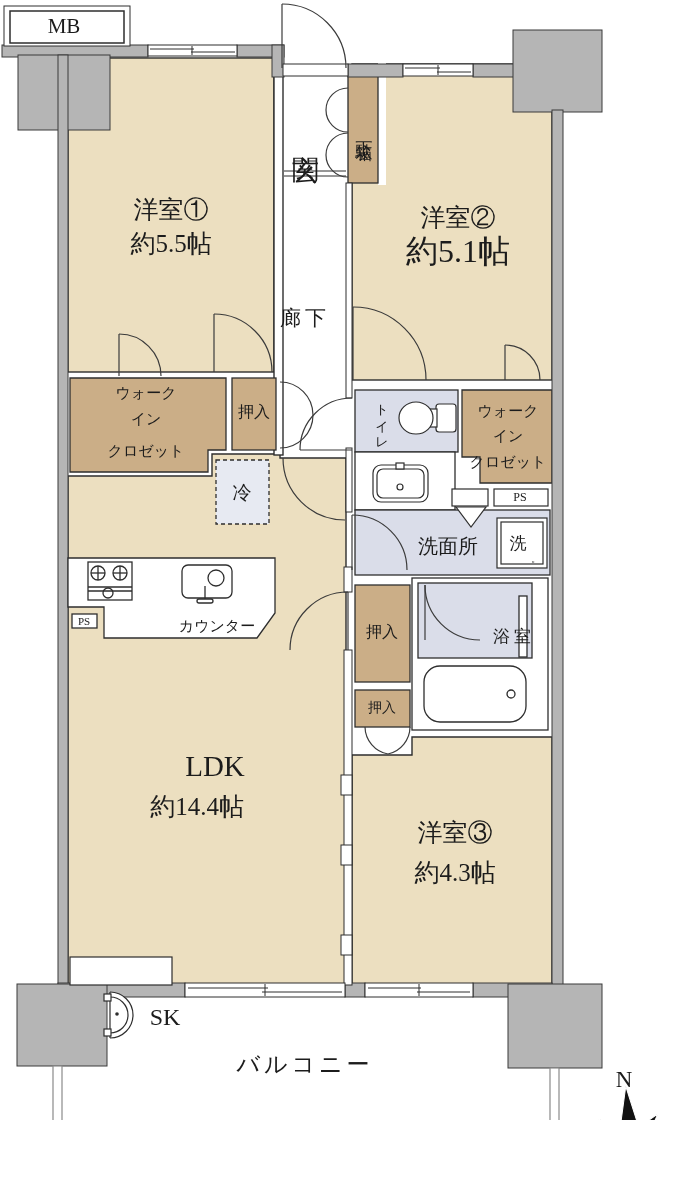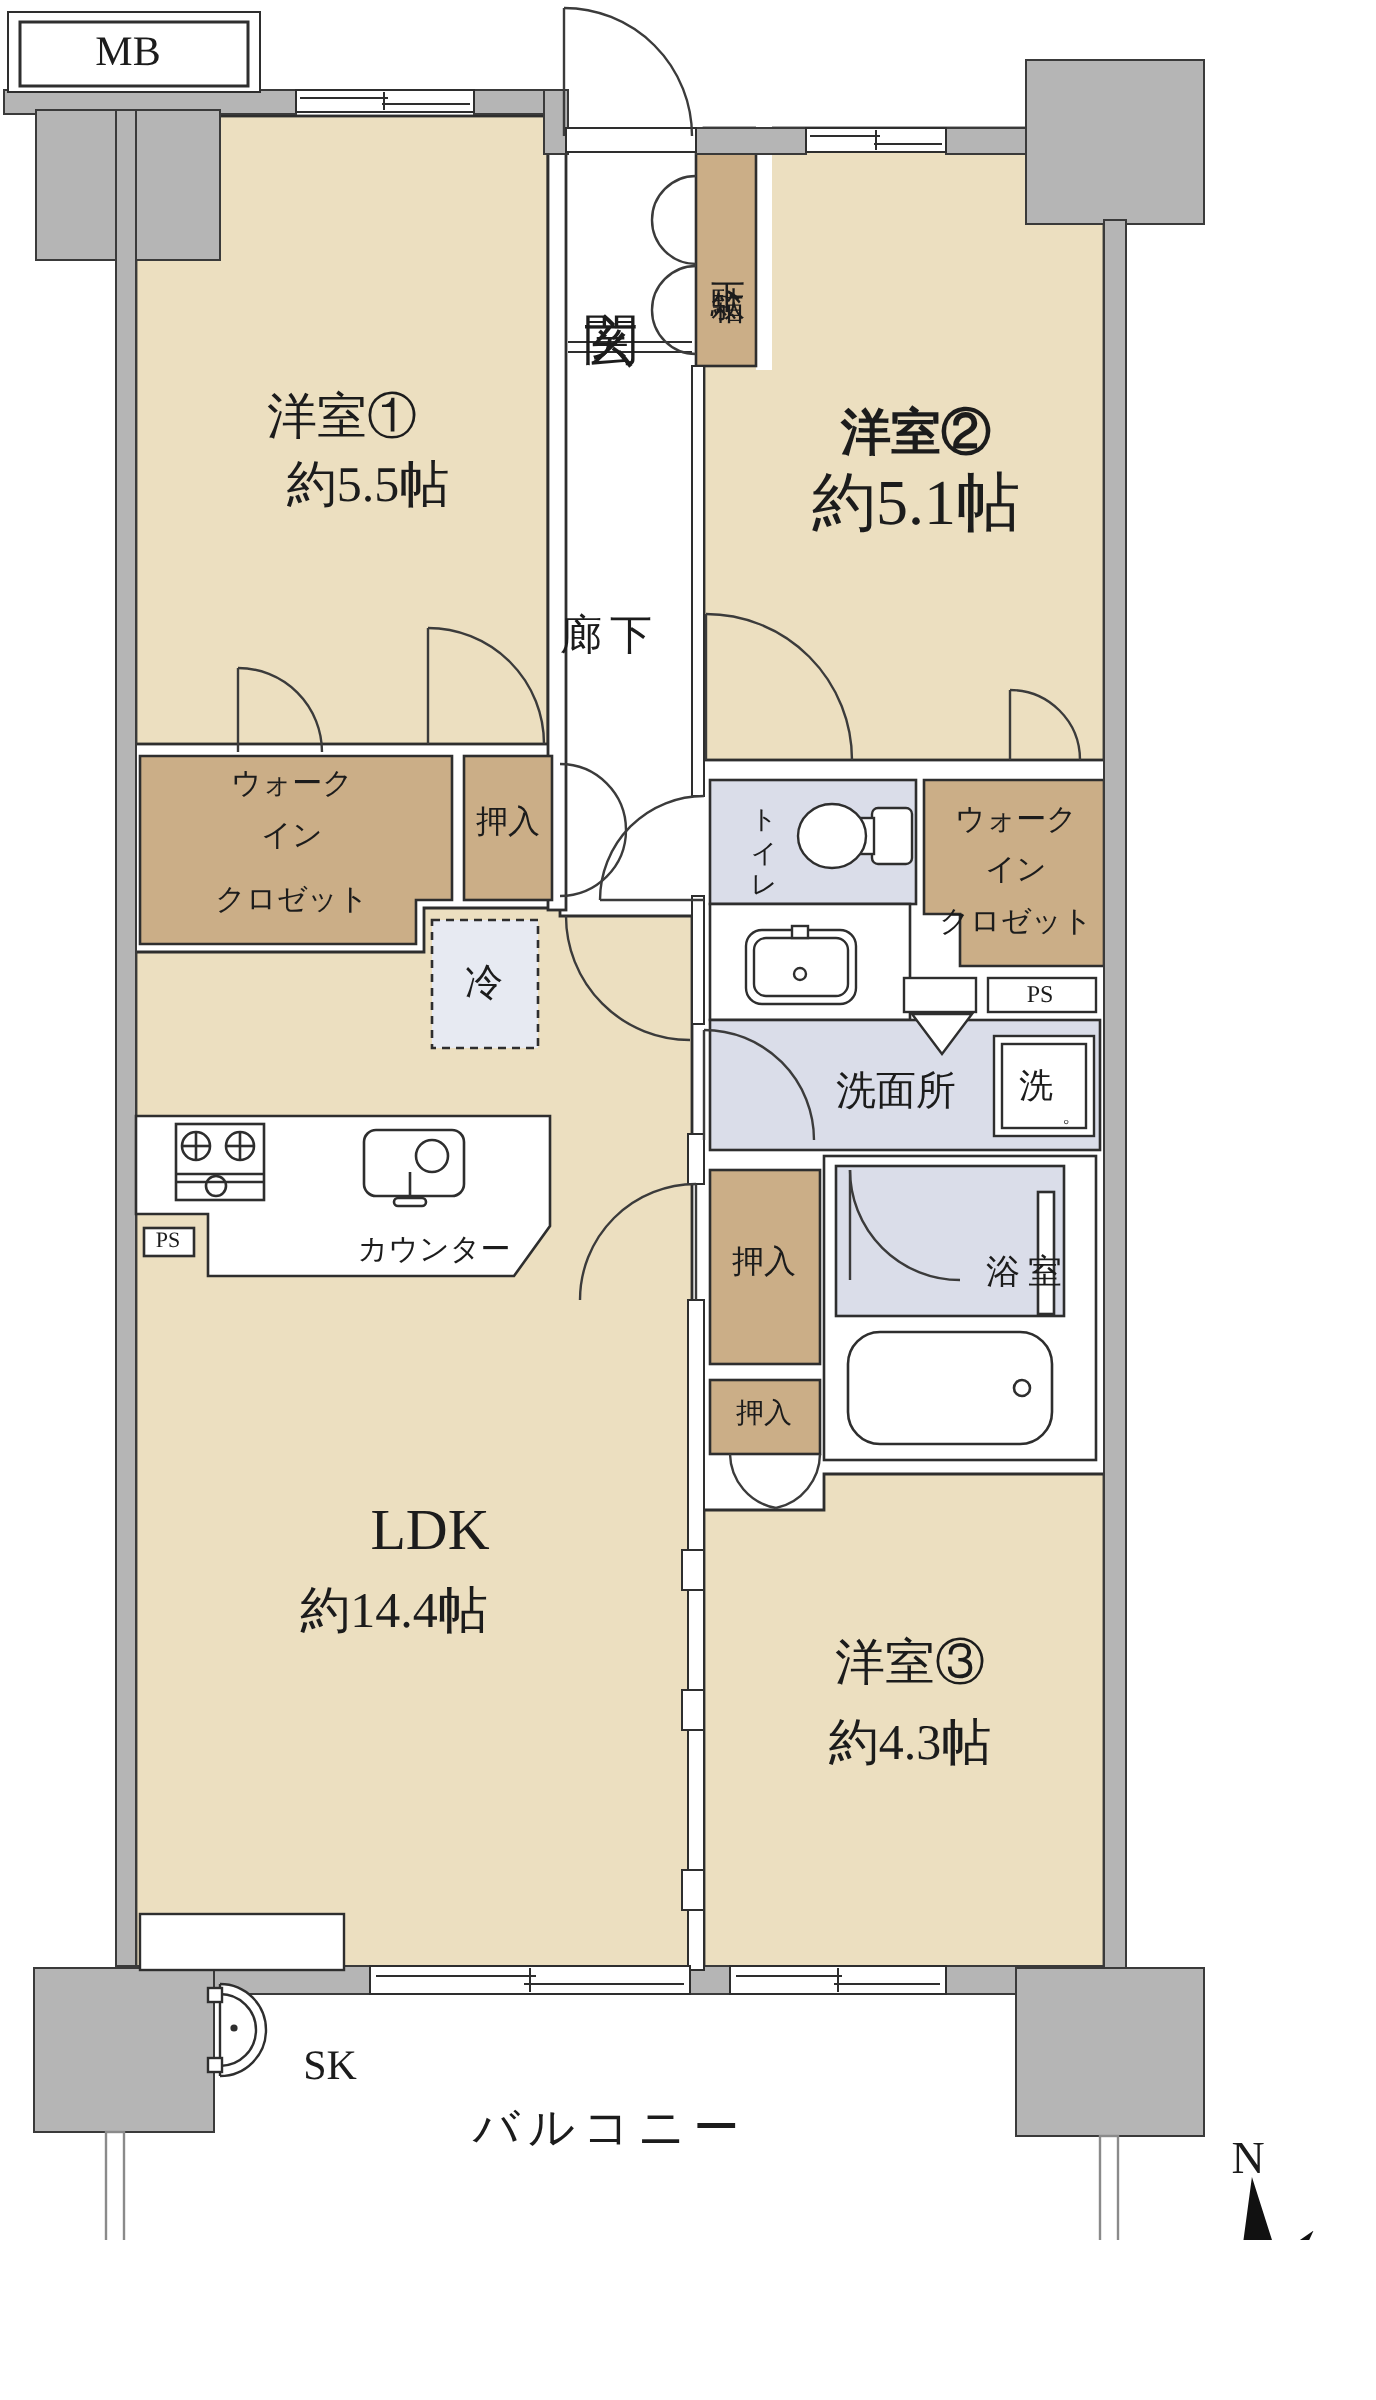--- a/index.html
+++ b/index.html
@@ -213,26 +213,26 @@
 
   <g transform="translate(631,1146) rotate(-5)">
     <path transform="rotate(45)" d="M0,-42 L9,-9 L42,0 L9,9 L0,42 L-9,9 L-42,0 L-9,-9 Z" fill="#111" stroke="#fff" stroke-width="1"></path>
     <path d="M0,-60 L11,-11 L60,0 L11,11 L0,60 L-11,11 L-60,0 L-11,-11 Z" fill="#111" stroke="#fff" stroke-width="1"></path>
   </g>
 </svg>
 
   <div class="lbl" style="left:64px;top:26px;font-size:21px;">MB</div>
 
   <div class="lbl" style="left:171px;top:209px;font-size:25px;">洋室①</div>
-  <div class="lbl" style="left:171px;top:243px;font-size:25px;margin-left:13px;">約5.5帖</div>
+  <div class="lbl" style="left:171px;top:243px;font-size:25px;">約5.5帖</div>
 
   <div class="lbl v" style="left:305px;top:136px;font-size:27px;">玄関</div>
   <div class="lbl v" style="left:364px;top:131px;font-size:17px;">下駄箱</div>
 
-  <div class="lbl" style="left:458px;top:217px;font-size:25px;font-weight:bold;">洋室②</div>
+  <div class="lbl" style="left:458px;top:217px;font-size:25px;">洋室②</div>
   <div class="lbl" style="left:458px;top:251px;font-size:32px;font-family:Liberation Serif, serif;">約5.1帖</div>
 
   <div class="lbl sp" style="left:305px;top:318px;font-size:21px;">廊下</div>
 
   <div class="lbl" style="left:146px;top:393px;font-size:15px;">ウォーク</div>
   <div class="lbl" style="left:146px;top:419px;font-size:15px;">イン</div>
   <div class="lbl" style="left:146px;top:451px;font-size:15px;">クロゼット</div>
 
   <div class="lbl" style="left:254px;top:412px;font-size:16px;">押入</div>
   <div class="lbl" style="left:242px;top:492px;font-size:19px;">冷</div>
@@ -253,16 +253,16 @@
   <div class="lbl" style="left:382px;top:632px;font-size:16px;">押入</div>
   <div class="lbl sp" style="left:514px;top:636px;font-size:17px;">浴室</div>
   <div class="lbl" style="left:382px;top:708px;font-size:14px;">押入</div>
 
   <div class="lbl" style="left:196px;top:766px;font-size:29px;margin-left:19px;">LDK</div>
   <div class="lbl" style="left:197px;top:806px;font-size:25px;">約14.4帖</div>
 
   <div class="lbl" style="left:455px;top:832px;font-size:25px;">洋室③</div>
   <div class="lbl" style="left:455px;top:872px;font-size:25px;">約4.3帖</div>
 
-  <div class="lbl" style="left:165px;top:1017px;font-size:21px;margin-top:16px;">SK</div>
+  <div class="lbl" style="left:165px;top:1017px;font-size:24px;">SK</div>
   <div class="lbl sp" style="left:305px;top:1064px;font-size:23px;">バルコニー</div>
   <div class="lbl" style="left:624px;top:1079px;font-size:23px;">N</div>
 </div>
 
 </body></html>

